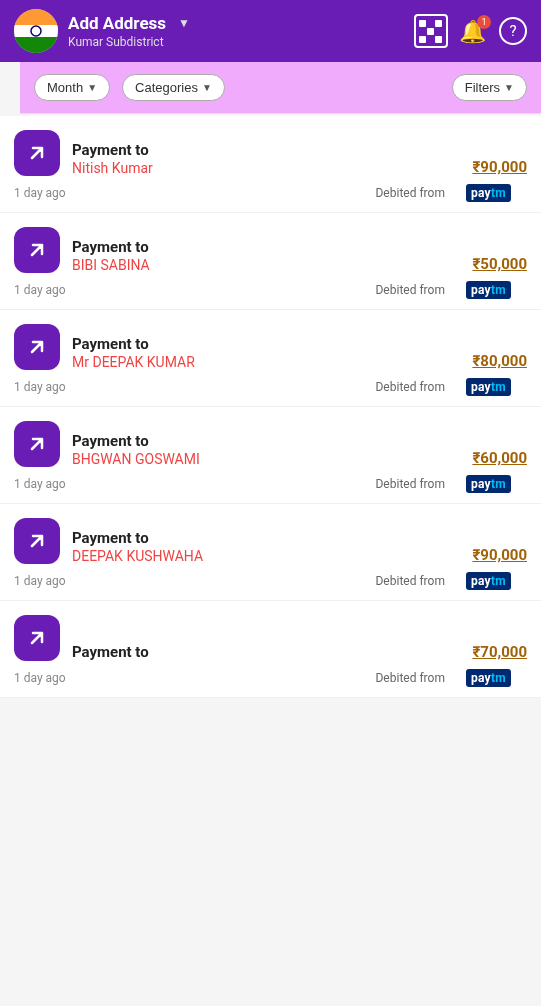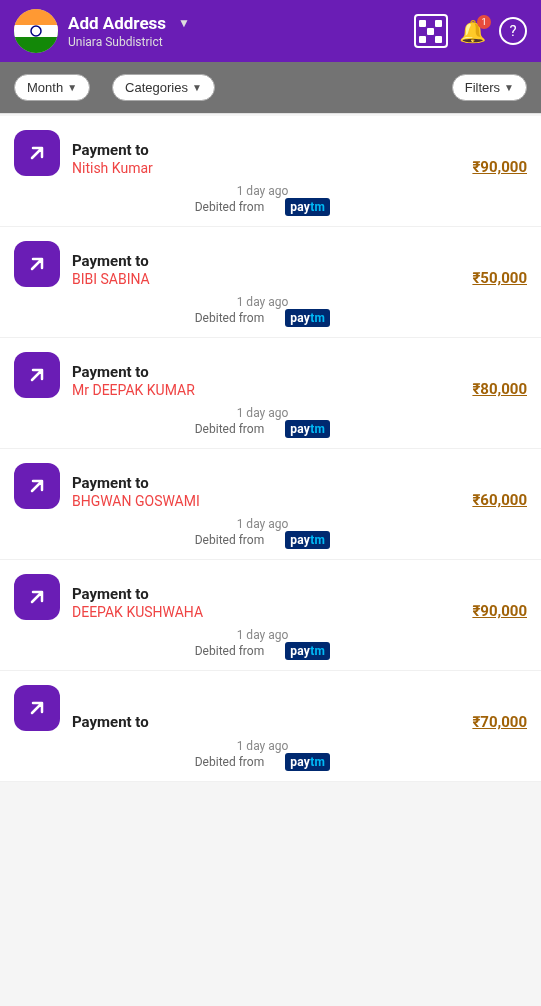--- a/index.html
+++ b/index.html
@@ -92,26 +92,27 @@
       gap: 1px;
     }
     .qr-cell {
       background: #fff;
       border-radius: 1px;
     }
     .qr-cell.empty { background: transparent; }
 
     
     .filter-bar {
-      background: #737373;
+      background: #f0abfc;
       padding: 12px 14px;
       display: flex;
       align-items: center;
-      gap: 22px;
+      gap: 12px;
       border-bottom: 1px solid #e0e0e0;
+      margin-left: 20px;
     }
     .filter-btn {
       border: 1.5px solid #aaa;
       border-radius: 20px;
       padding: 5px 12px;
       font-size: 13px;
       color: #333;
       background: #fff;
       display: flex;
       align-items: center;
@@ -167,21 +168,20 @@
       font-size: 15px;
       font-weight: bold;
       color: #a16207;
       text-decoration: underline;
     }
     .txn-bottom {
       display: flex;
       align-items: center;
       justify-content: space-between;
       padding: 8px 16px 10px 0;
-      flex-direction: column;
     }
     .txn-time {
       font-size: 12px;
       color: #888;
     }
     .txn-debit {
       display: flex;
       align-items: center;
       gap: 21px;
       font-size: 12px;
@@ -212,21 +212,21 @@
       <rect y="22" width="44" height="22" fill="#138808"></rect>
       <rect y="16" width="44" height="12" fill="#fff"></rect>
       <circle cx="22" cy="22" r="5" fill="none" stroke="#000080" stroke-width="1.5"></circle>
     </svg>
   </div>
   <div class="header-text">
     <div class="header-title">
       <span>Add Address</span>
       <span style="font-size:12px;color:#ddd;">▼</span>
     </div>
-    <div class="header-subtitle">Uniara Subdistrict</div>
+    <div class="header-subtitle">Kumar Subdistrict</div>
   </div>
   <div class="header-icons">
     <div class="qr-box">
       <div class="qr-grid">
         <div class="qr-cell"></div>
         <div class="qr-cell empty"></div>
         <div class="qr-cell"></div>
         <div class="qr-cell empty"></div>
         <div class="qr-cell"></div>
         <div class="qr-cell empty"></div>

